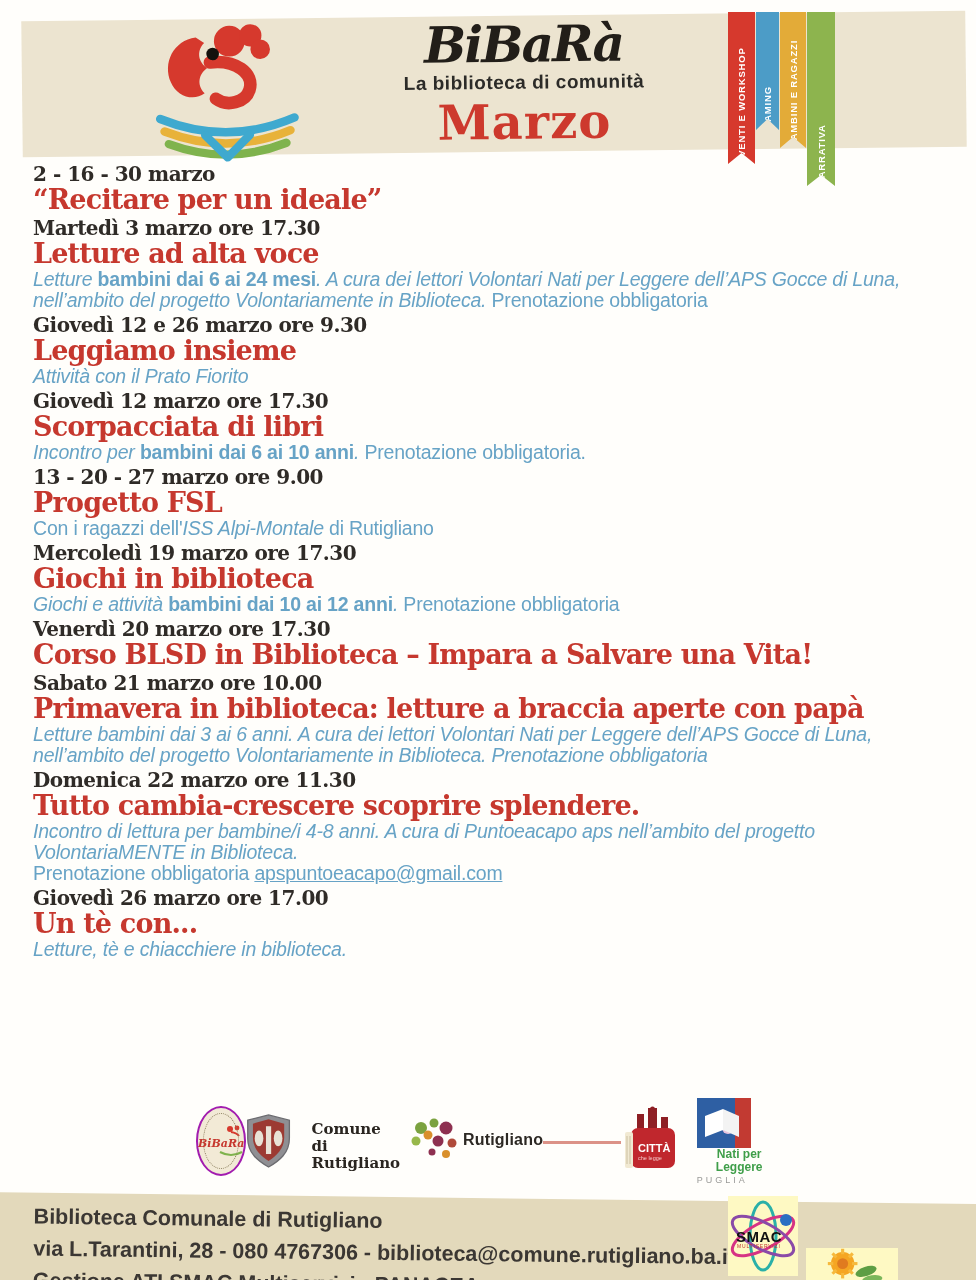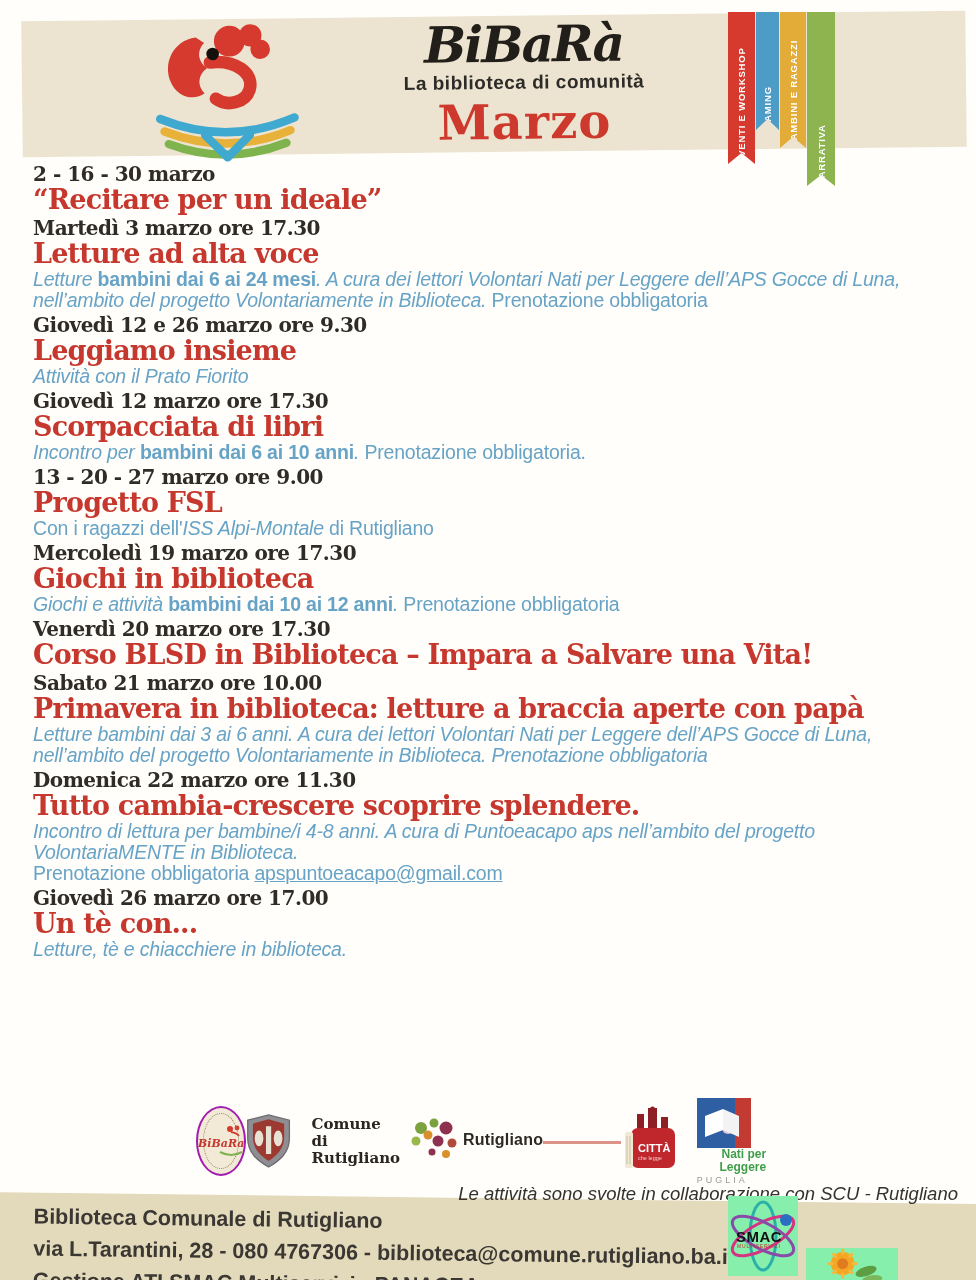--- a/index.html
+++ b/index.html
@@ -37,40 +37,40 @@
   .seg-u{font-style:normal;text-decoration:underline;cursor:pointer;}
 
   
   .partners{position:absolute;top:1098px;left:196px;width:560px;height:86px;
             display:flex;justify-content:space-between;align-items:center;z-index:2;}
   .stamp{width:66px;height:66px;border-radius:50%;background:#f2ead6;border:2px solid #a21caf;
          position:relative;display:flex;flex-direction:column;align-items:flex-end;justify-content:center;}
   .stamp::before{content:"";position:absolute;inset:5px;border:1px dotted #8d8160;border-radius:50%;}
   .stamp .s-brand{font-family:"DejaVu Serif",serif;font-style:italic;font-weight:700;
                   font-size:11px;color:#c6382e;z-index:1;}
-  .comune{display:flex;align-items:center;gap:20px;}
+  .comune{display:flex;align-items:flex-end;gap:20px;}
   .comune-text{font-family:"DejaVu Serif",serif;font-weight:700;color:#2a2520;
                font-size:15px;line-height:17px;}
   .dotslogo{display:flex;flex-direction:row;align-items:center;}
   .dots-label{font-weight:800;font-size:16px;color:#2c2823;letter-spacing:0.2px;margin-top:-2px;}
   .dots-tag{width:78px;height:3px;background:#c44a3a;opacity:0.6;margin-top:2px;}
   .citta{position:relative;width:60px;height:70px;}
   .npl{display:flex;flex-direction:column;align-items:center;}
-  .npl-text{color:#3f9e49;font-weight:800;font-size:12px;line-height:13px;text-align:right;width:54px;margin-left:31px;}
+  .npl-text{color:#3f9e49;font-weight:800;font-size:12px;line-height:13px;text-align:center;width:54px;margin-left:31px;}
   .npl-puglia{color:#9a9a98;font-size:9px;letter-spacing:3px;margin-top:1px;width:54px;}
 
   
   .caption{position:absolute;top:1183px;right:18px;font-style:italic;font-size:18.5px;
            color:#35322e;z-index:3;}
   .footer-wrap{position:absolute;left:0;top:1188px;width:976px;height:92px;overflow:hidden;}
   .footer-band{position:absolute;left:-14px;right:-14px;top:4px;height:130px;background:#e3d9bb;
                transform:rotate(0.7deg);transform-origin:left top;}
   .footer-text{position:absolute;left:48px;top:8px;font-weight:700;font-size:21.5px;
                line-height:32px;color:#3b3733;}
-  .logo-box{position:absolute;background:#86efac;z-index:4;display:flex;flex-direction:column;
+  .logo-box{position:absolute;background:#fef9c3;z-index:4;display:flex;flex-direction:column;
             align-items:center;justify-content:center;}
   .smac-box{left:728px;top:1196px;width:70px;height:80px;}
   .smac-word{position:absolute;top:32px;left:8px;font-weight:800;font-size:15px;color:#111;
              letter-spacing:0.5px;}
   .smac-sub{position:absolute;top:47px;left:9px;font-size:5px;color:#c03030;letter-spacing:0.8px;}
   .panacea-box{left:806px;top:1248px;width:92px;height:76px;}
   .pan-word{font-family:"DejaVu Serif",serif;font-weight:700;font-size:11px;color:#3c8a3c;
             margin-top:-4px;}
   .pan-sub{font-family:"DejaVu Serif",serif;font-size:12px;color:#3c8a3c;}
 </style>
@@ -243,21 +243,20 @@
         <polygon points="26,11 42,18 42,39 26,32" fill="#f3f3f3"></polygon>
       </svg>
       <div class="npl-text">
         <div>Nati per</div>
         <div>Leggere</div>
       </div>
       <div class="npl-puglia">PUGLIA</div>
     </div>
   </div>
 
-  <div class="caption">Le attività sono svolte in collaborazione con SCU - Rutigliano</div>
 
   <div class="footer-wrap">
     <div class="footer-band">
       <div class="footer-text">
         <div>Biblioteca Comunale di Rutigliano</div>
         <div>via L.Tarantini, 28 - 080 4767306 - biblioteca@comune.rutigliano.ba.it</div>
         <div>Gestione ATI SMAC Multiservizi - PANACEA</div>
       </div>
     </div>
   </div>

